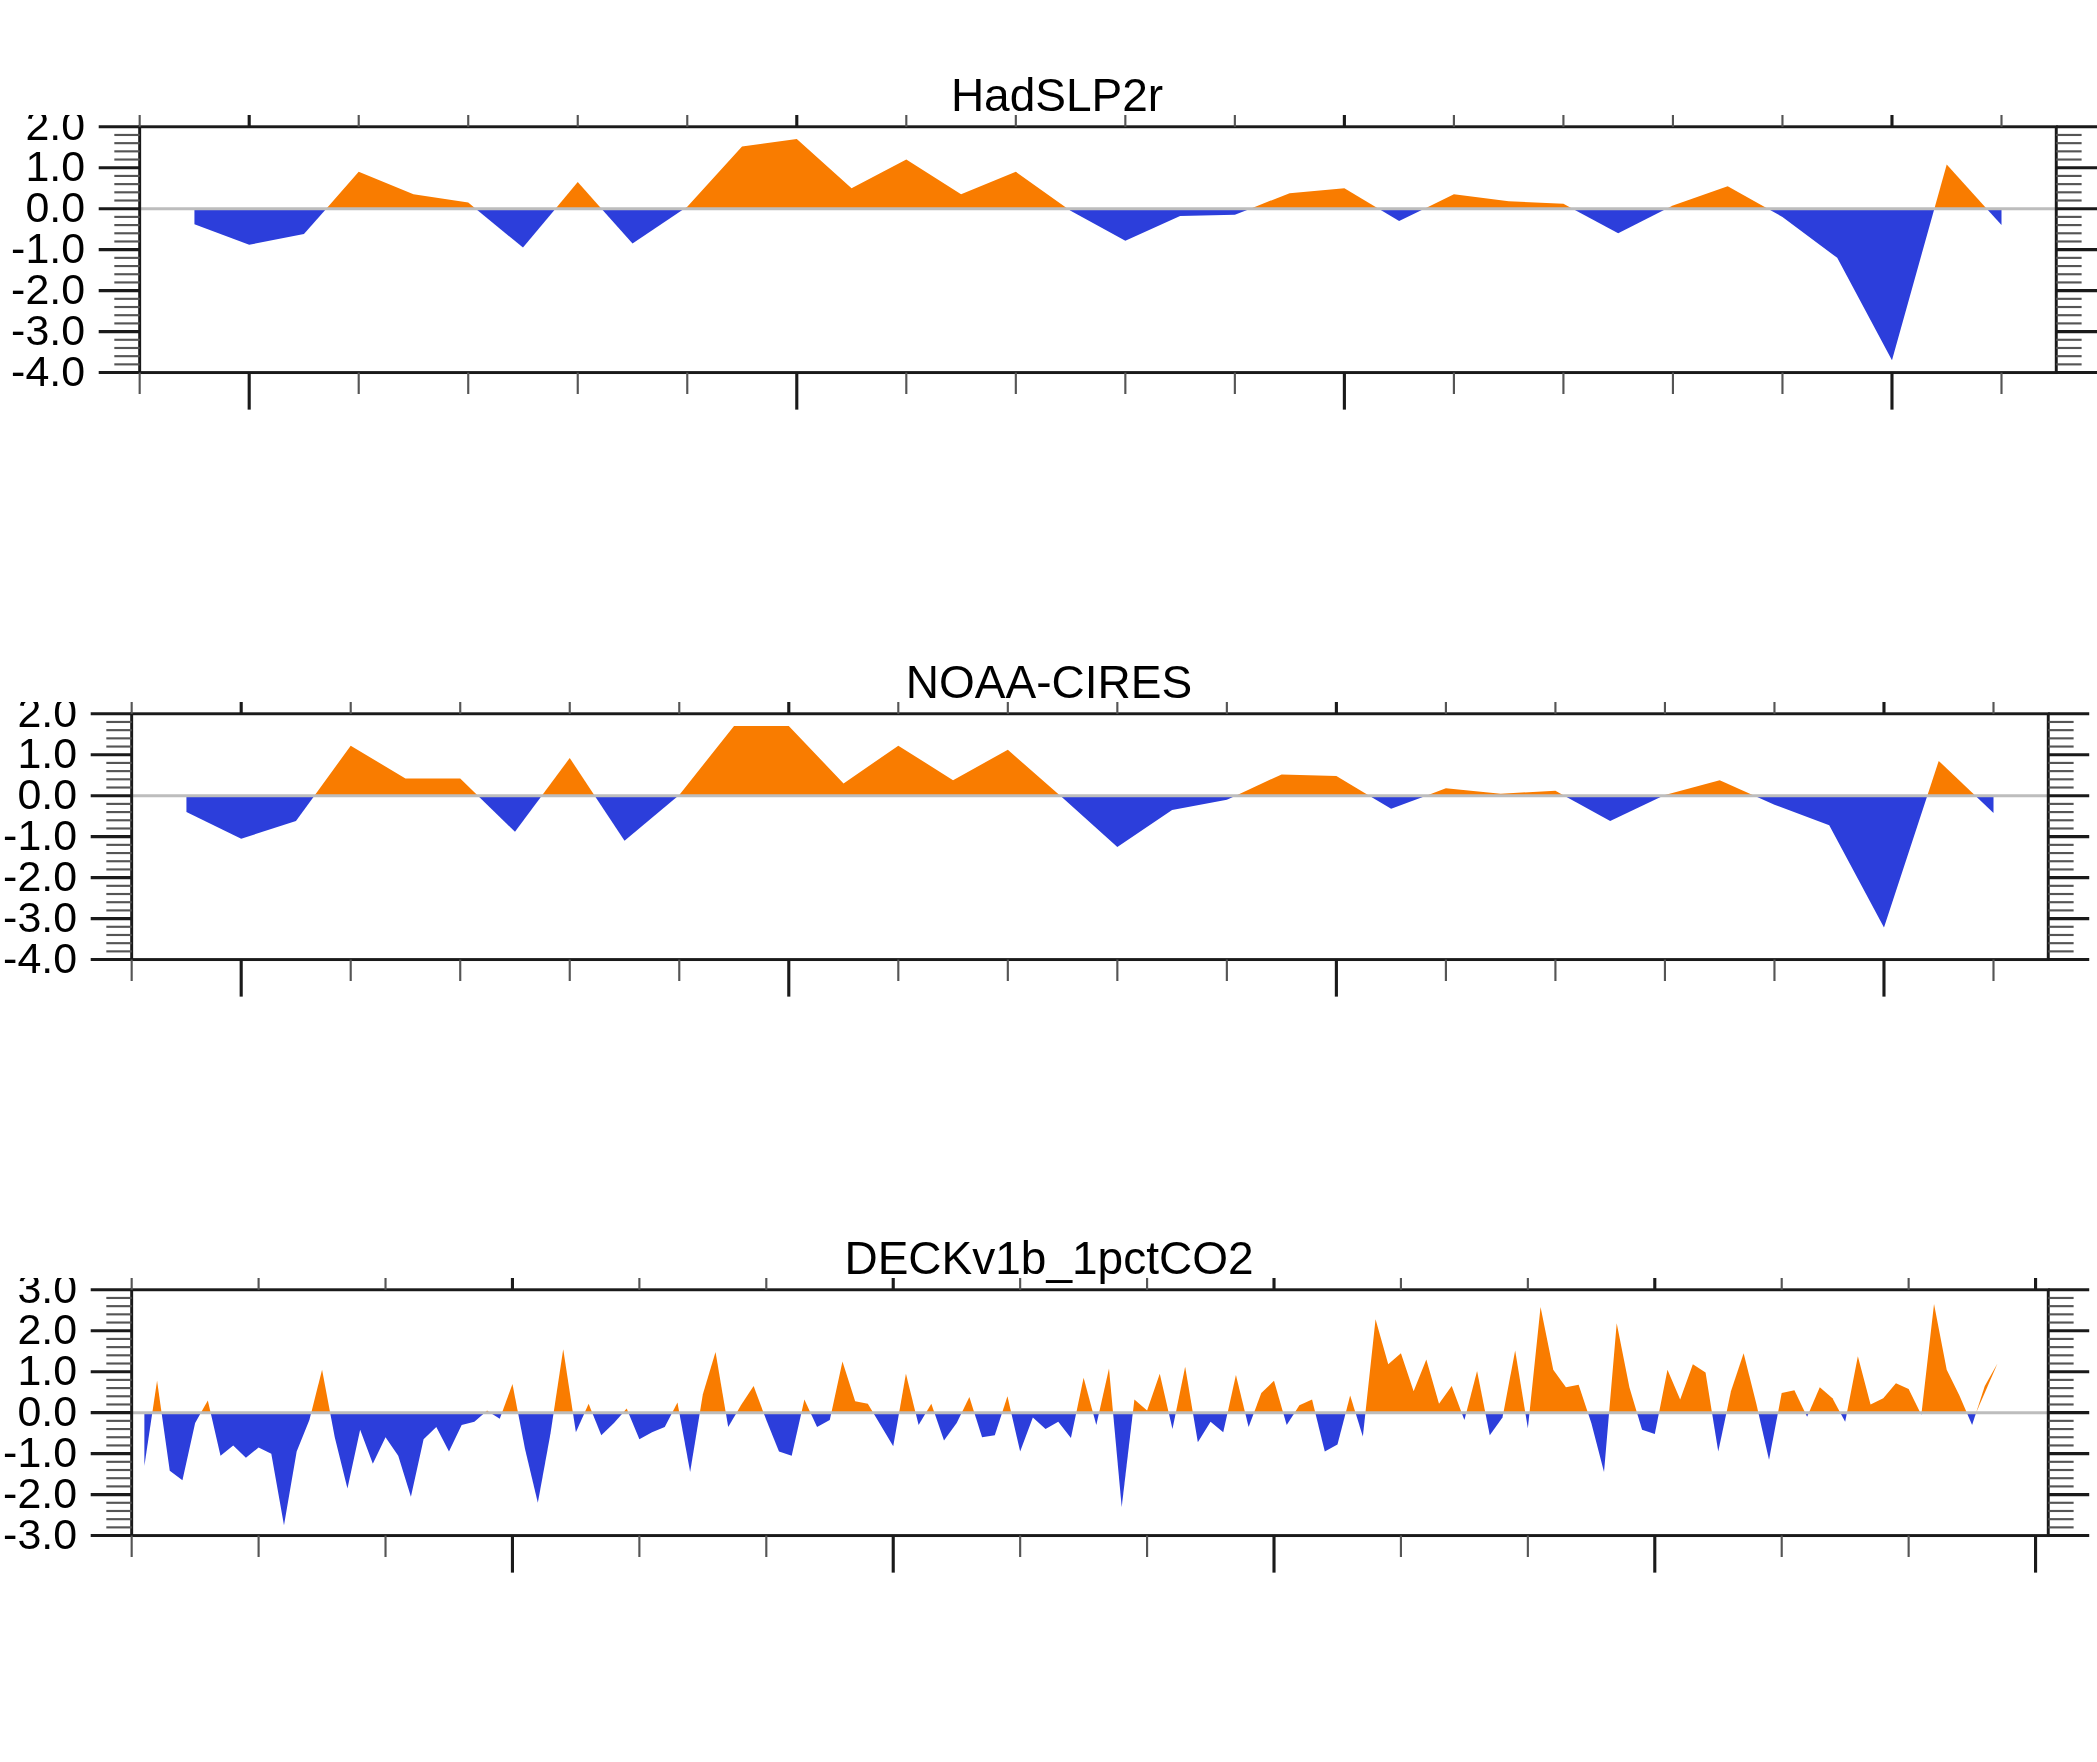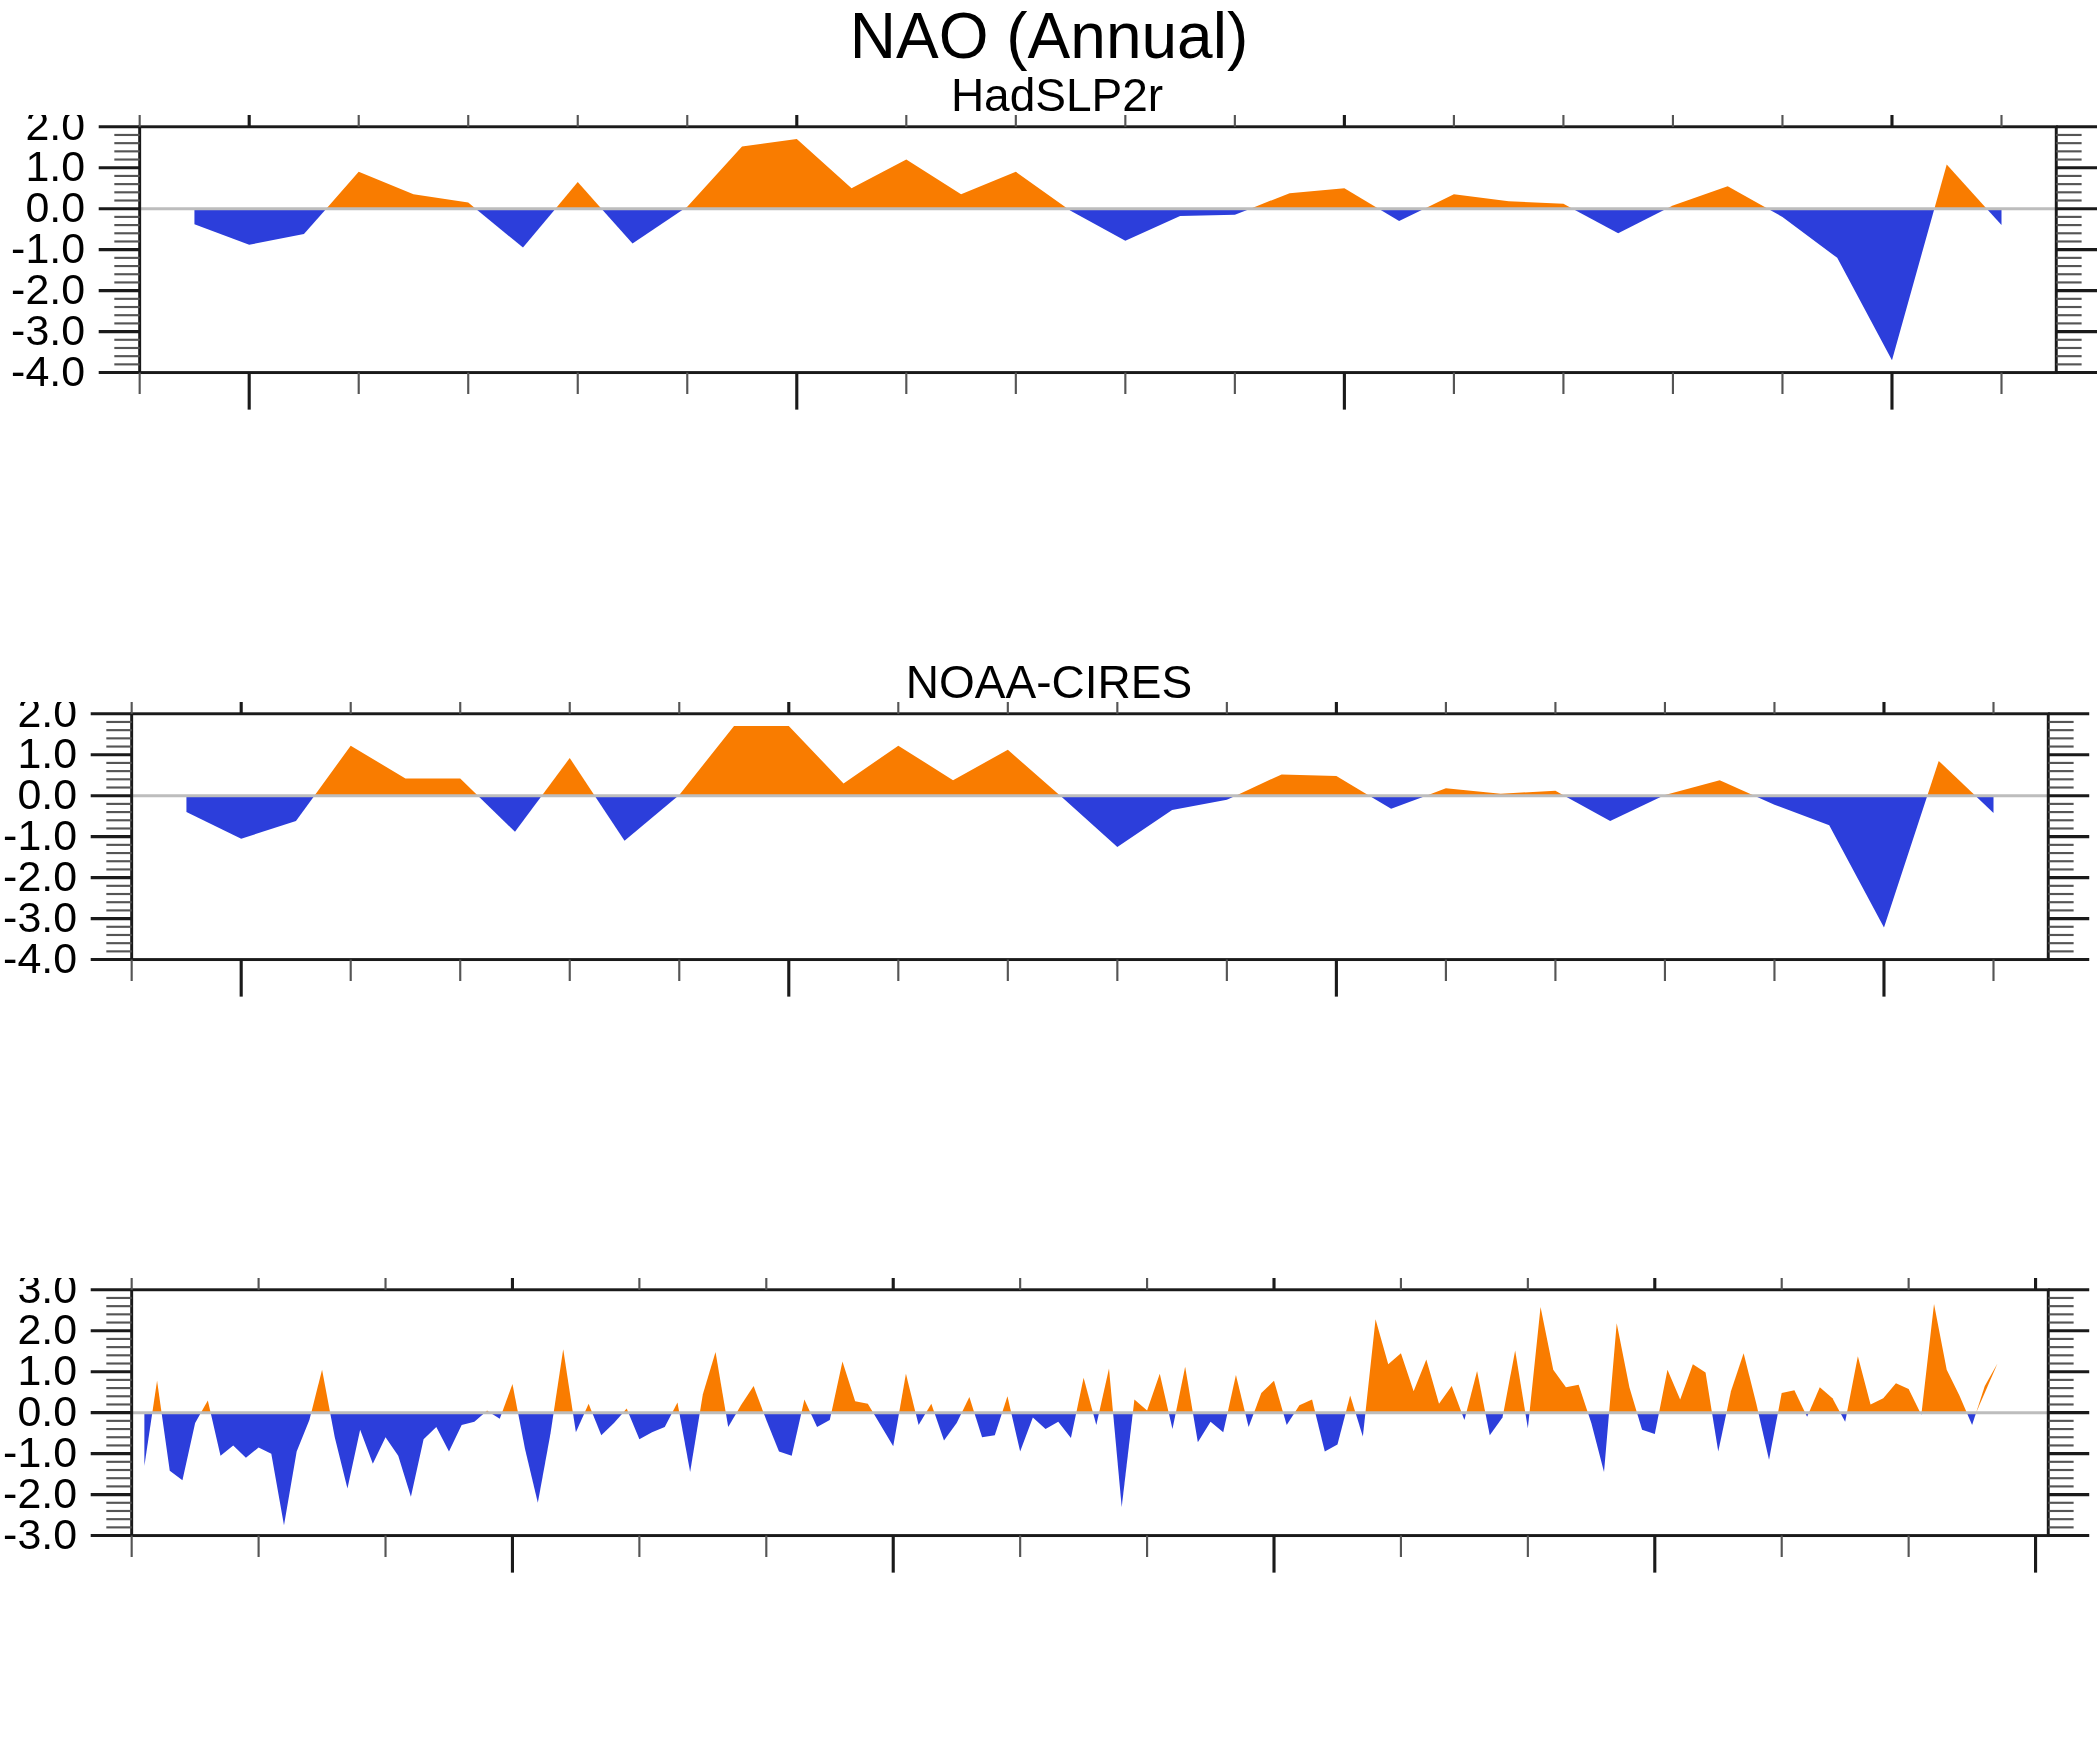--- a/index.html
+++ b/index.html
@@ -20,21 +20,20 @@
   .tickmin{stroke:#555;stroke-width:2.2;}
   .zeroline{stroke:#bdbdbd;stroke-width:3;}
   .ylab{font-size:44px;fill:#000;text-anchor:end;dominant-baseline:middle;font-family:"Liberation Sans",sans-serif;}
   .xlab{font-size:44px;fill:#000;text-anchor:middle;font-family:"Liberation Sans",sans-serif;}
 </style>
 </head>
 <body>
 
 <div id="root">
 
-  <div class="main-title">NAO (Annual)</div>
 
   <div class="panel" id="panel-0" style="top:115px;margin-left:8px;">
     <div class="panel-title" style="top:-43px;">HadSLP2r</div>
     <svg id="svg-0" width="2098" height="322" viewBox="0 0 2151 330">
         <path d="M 191.14 96.00 L 191.14 111.96 L 247.29 132.96 L 303.43 122.04 L 326.33 96.00 L 326.33 96.00 Z" fill="#2C3EDB" shape-rendering="geometricPrecision"></path>
         <path d="M 326.33 96.00 L 326.33 96.00 L 359.57 58.20 L 415.71 81.30 L 471.86 89.70 L 479.51 96.00 L 479.51 96.00 Z" fill="#F97C00" shape-rendering="geometricPrecision"></path>
         <path d="M 479.51 96.00 L 479.51 96.00 L 528.00 135.90 L 561.33 96.00 L 561.33 96.00 Z" fill="#2C3EDB" shape-rendering="geometricPrecision"></path>
         <path d="M 561.33 96.00 L 561.33 96.00 L 584.14 68.70 L 608.47 96.00 L 608.47 96.00 Z" fill="#F97C00" shape-rendering="geometricPrecision"></path>
         <path d="M 608.47 96.00 L 608.47 96.00 L 640.29 131.70 L 693.31 96.00 L 693.31 96.00 Z" fill="#2C3EDB" shape-rendering="geometricPrecision"></path>
         <path d="M 693.31 96.00 L 693.31 96.00 L 696.43 93.90 L 752.57 32.16 L 808.71 24.60 L 864.86 75.00 L 921.00 45.60 L 977.14 81.30 L 1033.29 58.20 L 1086.47 96.00 L 1086.47 96.00 Z" fill="#F97C00" shape-rendering="geometricPrecision"></path>
@@ -287,20 +286,21 @@
         <line x1="1707" y1="-10" x2="1707" y2="12" class="tickmin"></line>
         <line x1="1707" y1="264" x2="1707" y2="286" class="tickmin"></line>
         <line x1="1819.2857142857142" y1="-10" x2="1819.2857142857142" y2="12" class="tickmin"></line>
         <line x1="1819.2857142857142" y1="264" x2="1819.2857142857142" y2="286" class="tickmin"></line>
         <line x1="2043.857142857143" y1="-10" x2="2043.857142857143" y2="12" class="tickmin"></line>
         <line x1="2043.857142857143" y1="264" x2="2043.857142857143" y2="286" class="tickmin"></line>
       </svg>
   </div>
 
   <div class="panel" id="panel-2" style="top:1278px;">
+    <div class="panel-title" style="top:-43px;">DECKv1b_1pctCO2</div>
     <svg id="svg-2" width="2098" height="322" viewBox="0 0 2151 330">
         <path d="M 148.01 138.00 L 148.01 192.60 L 156.15 138.00 L 156.15 138.00 Z" fill="#2C3EDB" shape-rendering="geometricPrecision"></path>
         <path d="M 156.15 138.00 L 156.15 138.00 L 161.03 105.24 L 165.64 138.00 L 165.64 138.00 Z" fill="#F97C00" shape-rendering="geometricPrecision"></path>
         <path d="M 165.64 138.00 L 165.64 138.00 L 174.04 197.64 L 187.05 207.30 L 200.07 148.50 L 205.98 138.00 L 205.98 138.00 Z" fill="#2C3EDB" shape-rendering="geometricPrecision"></path>
         <path d="M 205.98 138.00 L 205.98 138.00 L 213.08 125.40 L 215.97 138.00 L 215.97 138.00 Z" fill="#F97C00" shape-rendering="geometricPrecision"></path>
         <path d="M 215.97 138.00 L 215.97 138.00 L 226.09 182.10 L 239.11 171.60 L 252.12 184.20 L 265.13 173.70 L 278.15 180.00 L 291.16 253.50 L 304.17 177.90 L 317.19 145.56 L 319.09 138.00 L 319.09 138.00 Z" fill="#2C3EDB" shape-rendering="geometricPrecision"></path>
         <path d="M 319.09 138.00 L 319.09 138.00 L 330.20 93.90 L 338.48 138.00 L 338.48 138.00 Z" fill="#F97C00" shape-rendering="geometricPrecision"></path>
         <path d="M 338.48 138.00 L 338.48 138.00 L 343.21 163.20 L 356.23 215.70 L 369.24 155.64 L 382.25 190.50 L 395.26 163.20 L 408.28 182.10 L 421.29 224.10 L 434.30 165.30 L 447.32 152.70 L 460.33 177.90 L 473.34 150.60 L 486.36 147.24 L 496.96 138.00 L 496.96 138.00 Z" fill="#2C3EDB" shape-rendering="geometricPrecision"></path>
         <path d="M 496.96 138.00 L 496.96 138.00 L 499.37 135.90 L 502.62 138.00 L 502.62 138.00 Z" fill="#F97C00" shape-rendering="geometricPrecision"></path>
         <path d="M 502.62 138.00 L 502.62 138.00 L 512.38 144.30 L 514.68 138.00 L 514.68 138.00 Z" fill="#2C3EDB" shape-rendering="geometricPrecision"></path>

